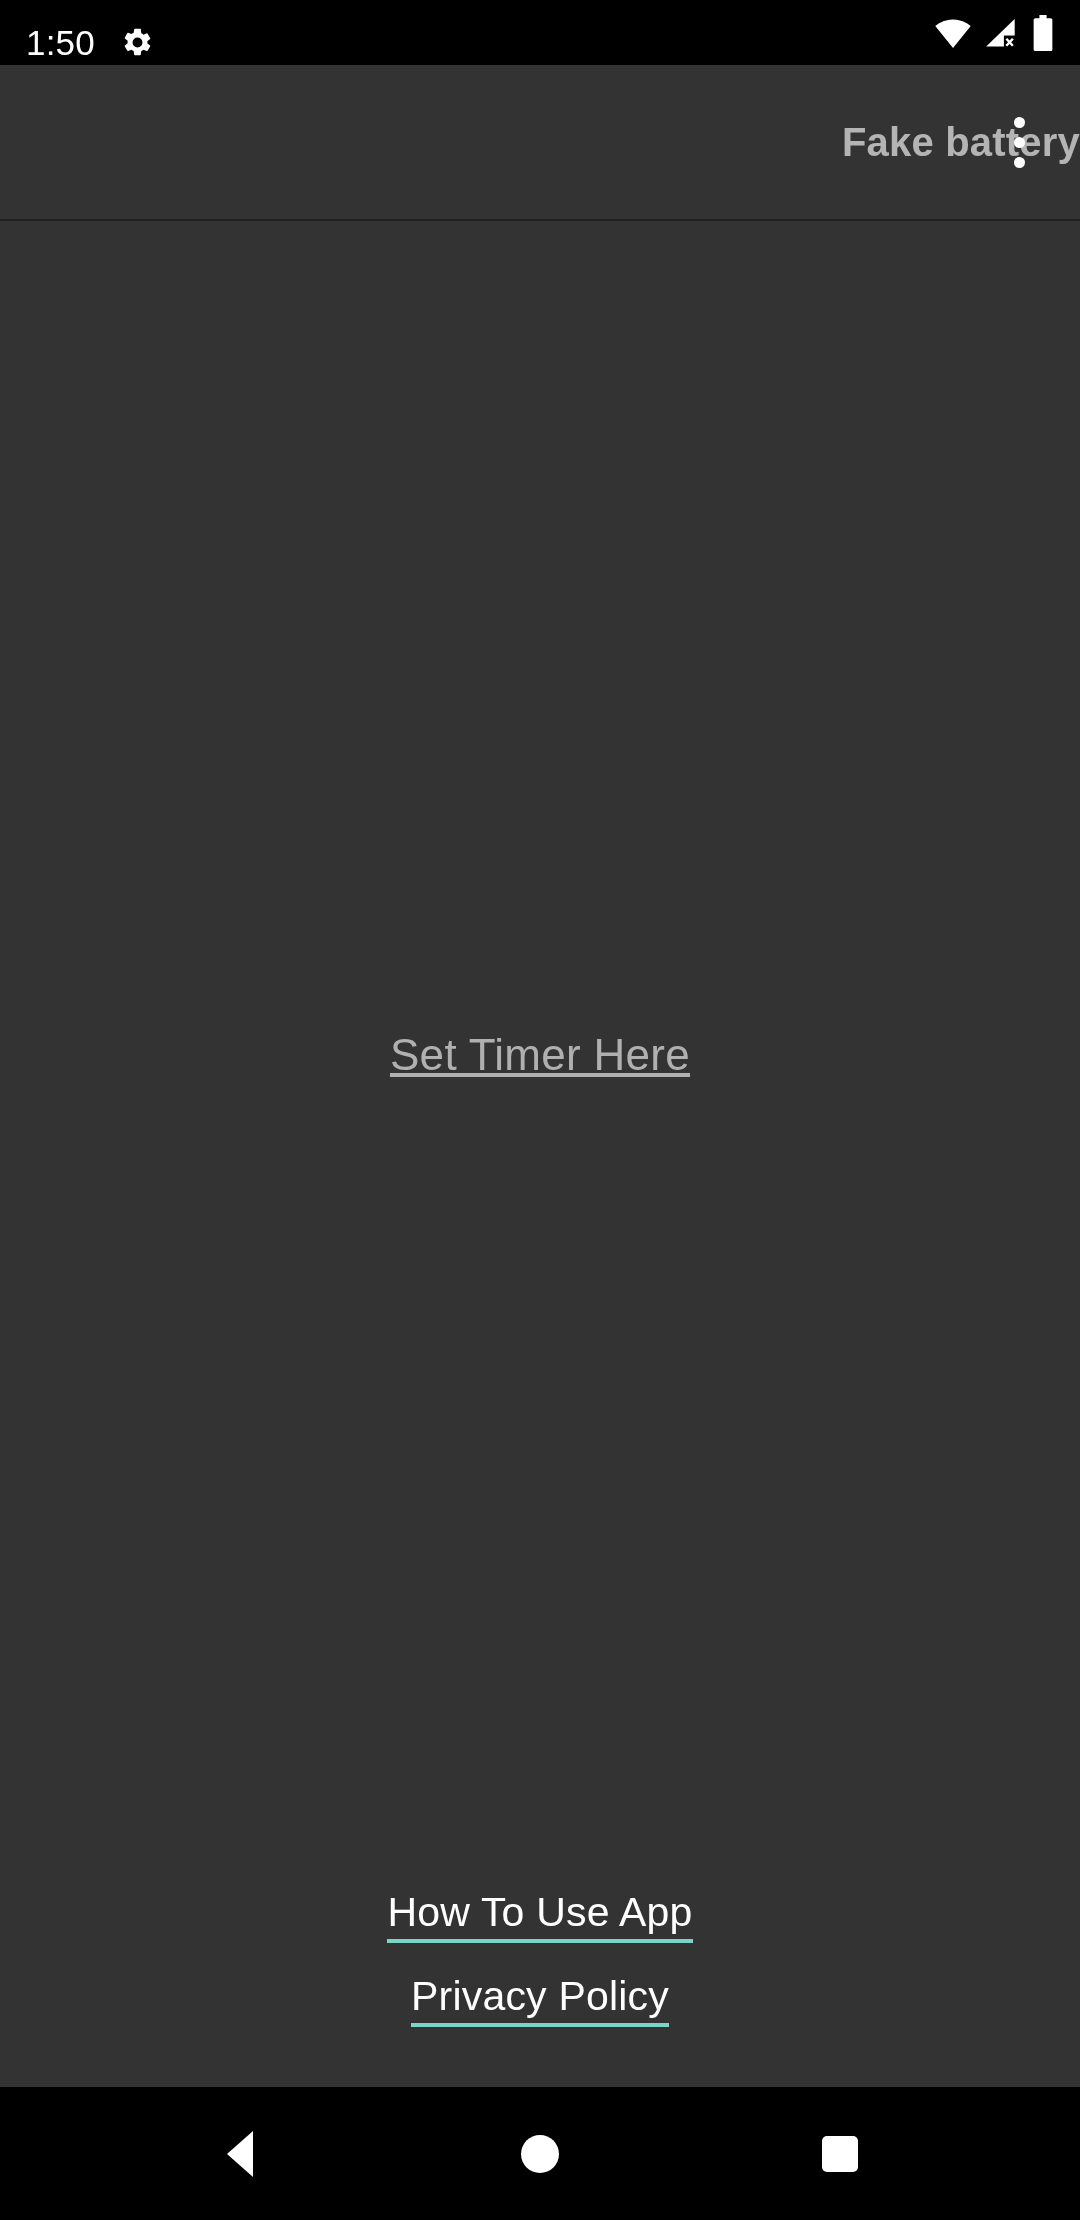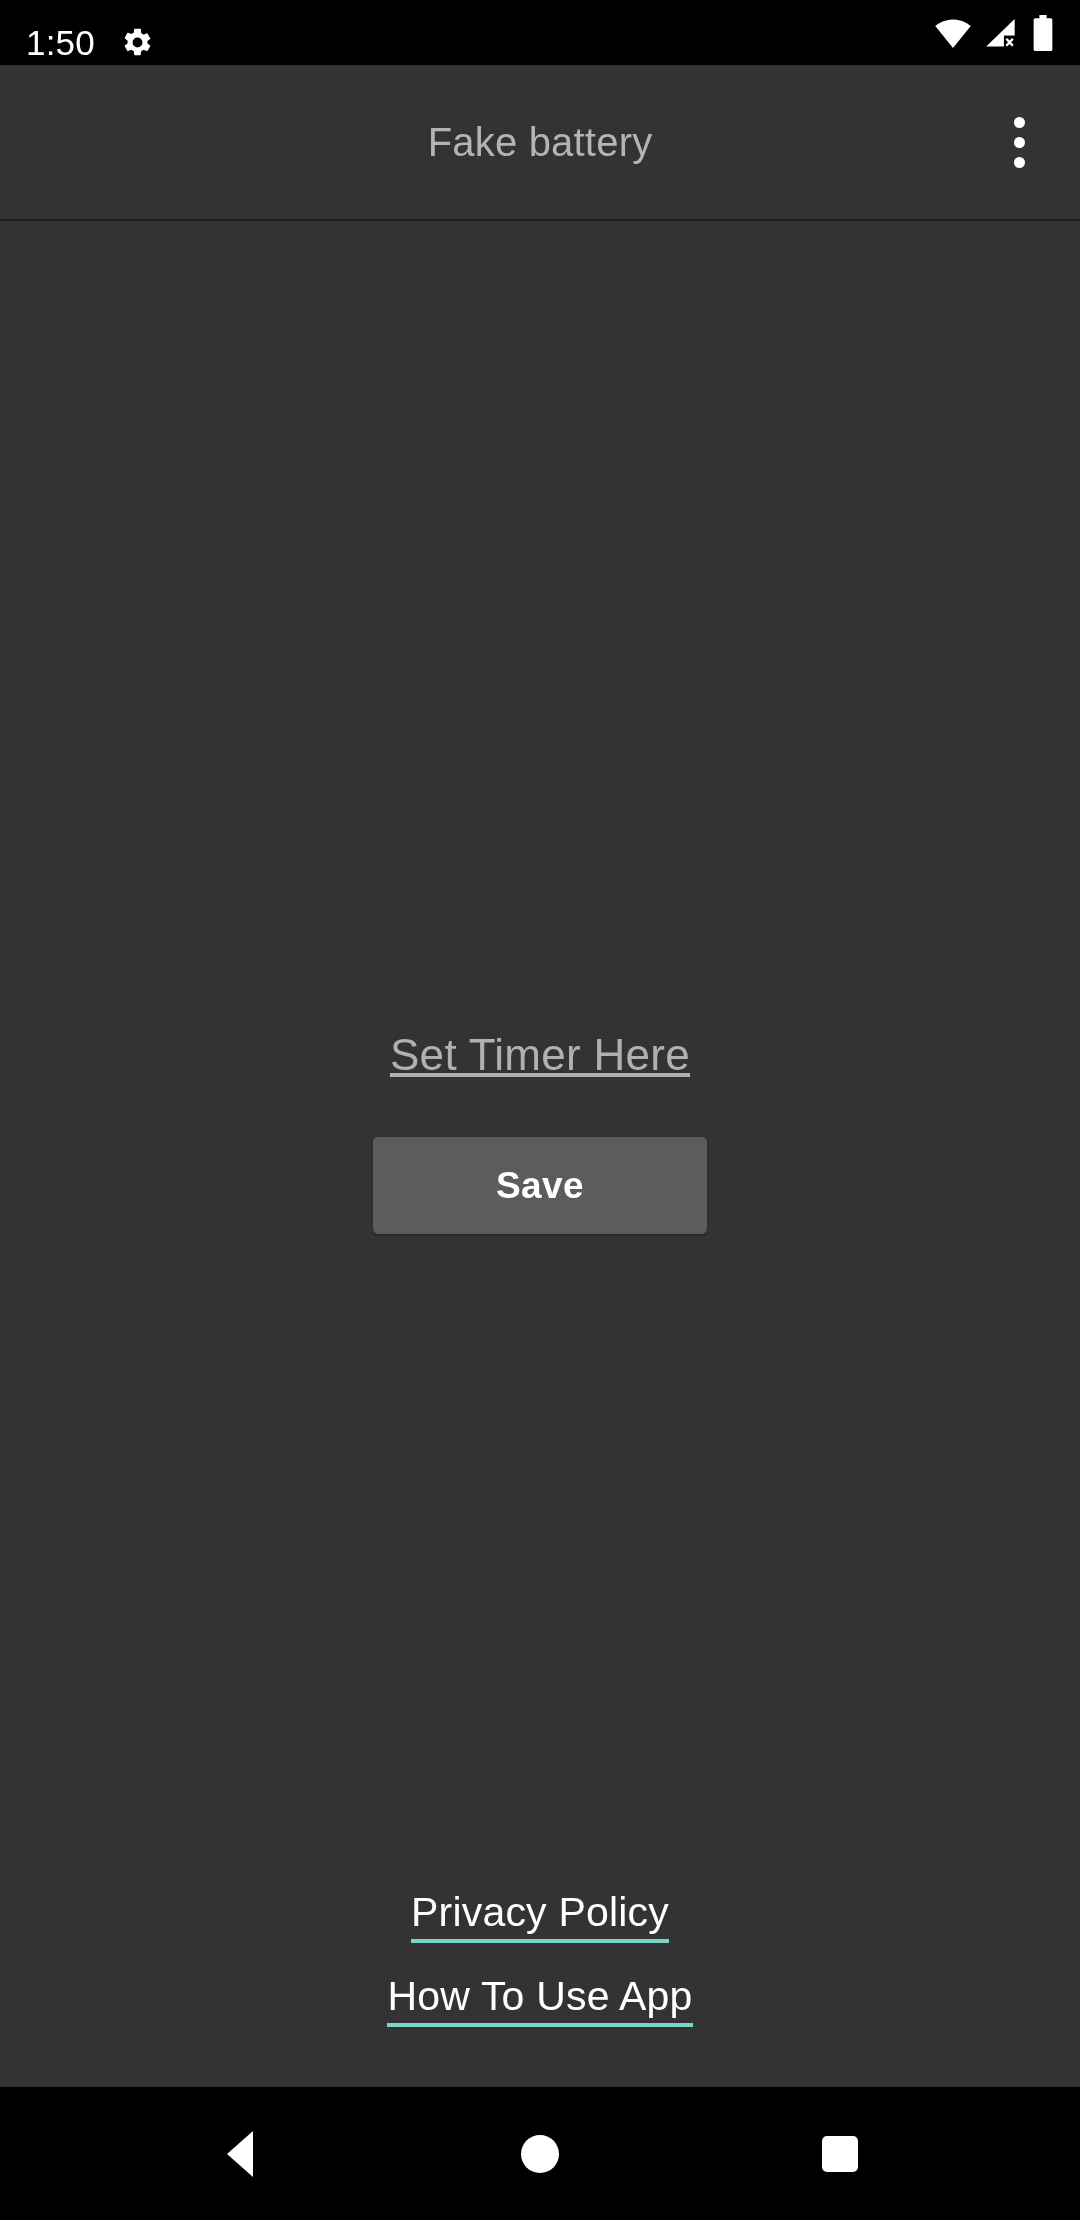--- a/index.html
+++ b/index.html
@@ -71,24 +71,24 @@
     background: #333333;
     display: flex;
     align-items: center;
     box-sizing: border-box;
     border-bottom: 2px solid #1f1f1f;
   }
   .app-bar-title {
     position: absolute;
     left: 0;
     right: 0;
-    text-align: center;
+    text-align: right;
     color: #b4b4b4;
     font-size: 40px;
-    font-weight: 400;
+    font-weight: 700;
     letter-spacing: 0.2px;
     pointer-events: none;
   }
   .overflow-button {
     position: absolute;
     right: 18px;
     top: 50%;
     transform: translateY(-50%);
     width: 86px;
     height: 86px;
@@ -258,26 +258,25 @@
       <span class="overflow-dot"></span>
       <span class="overflow-dot"></span>
       <span class="overflow-dot"></span>
     </div>
   </div>
 
   <div class="content">
 
     <div class="center-block">
       <div class="timer-label">Set Timer Here</div>
-      <button class="save-button">Save</button>
     </div>
 
     <div class="footer-links">
+      <span class="footer-link">How To Use App</span>
       <span class="footer-link">Privacy Policy</span>
-      <span class="footer-link">How To Use App</span>
     </div>
 
   </div>
 
   <div class="nav-bar">
     <div class="nav-btn">
       <span class="nav-back"></span>
     </div>
     <div class="nav-btn">
       <span class="nav-home"></span>

